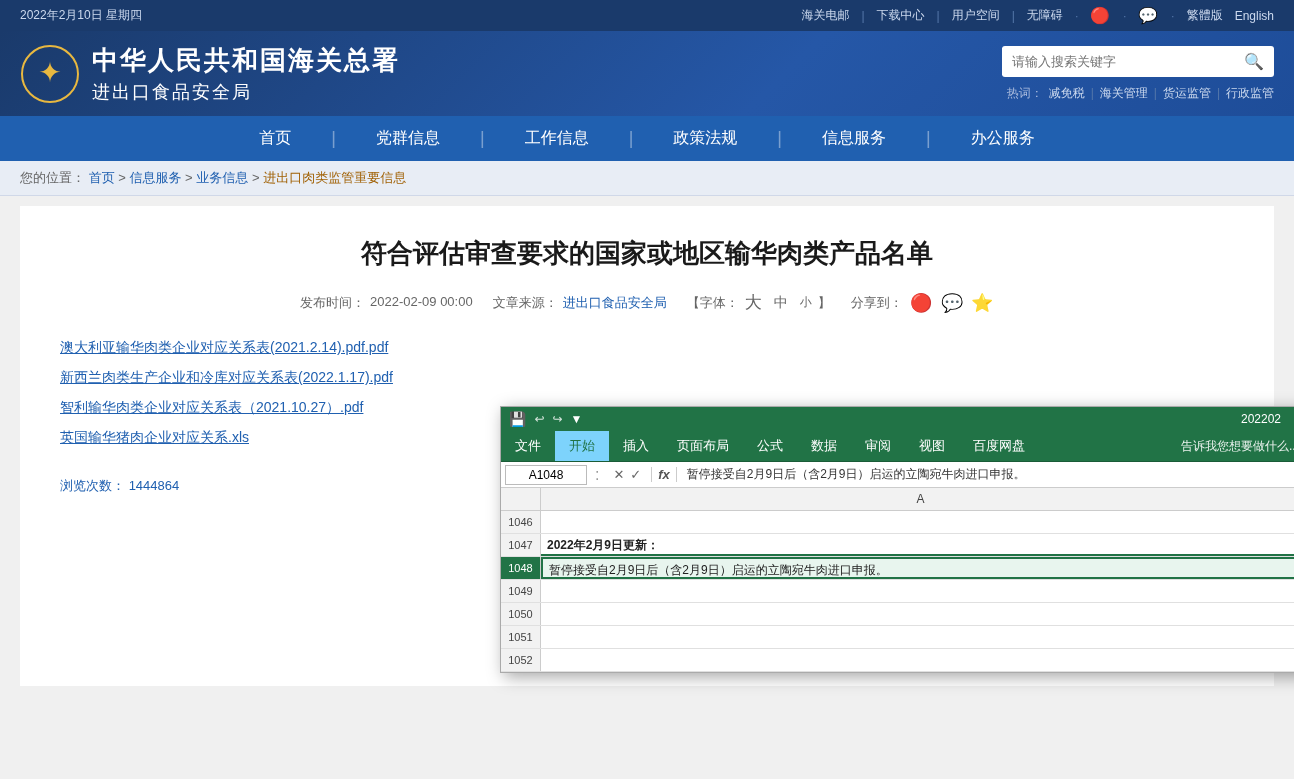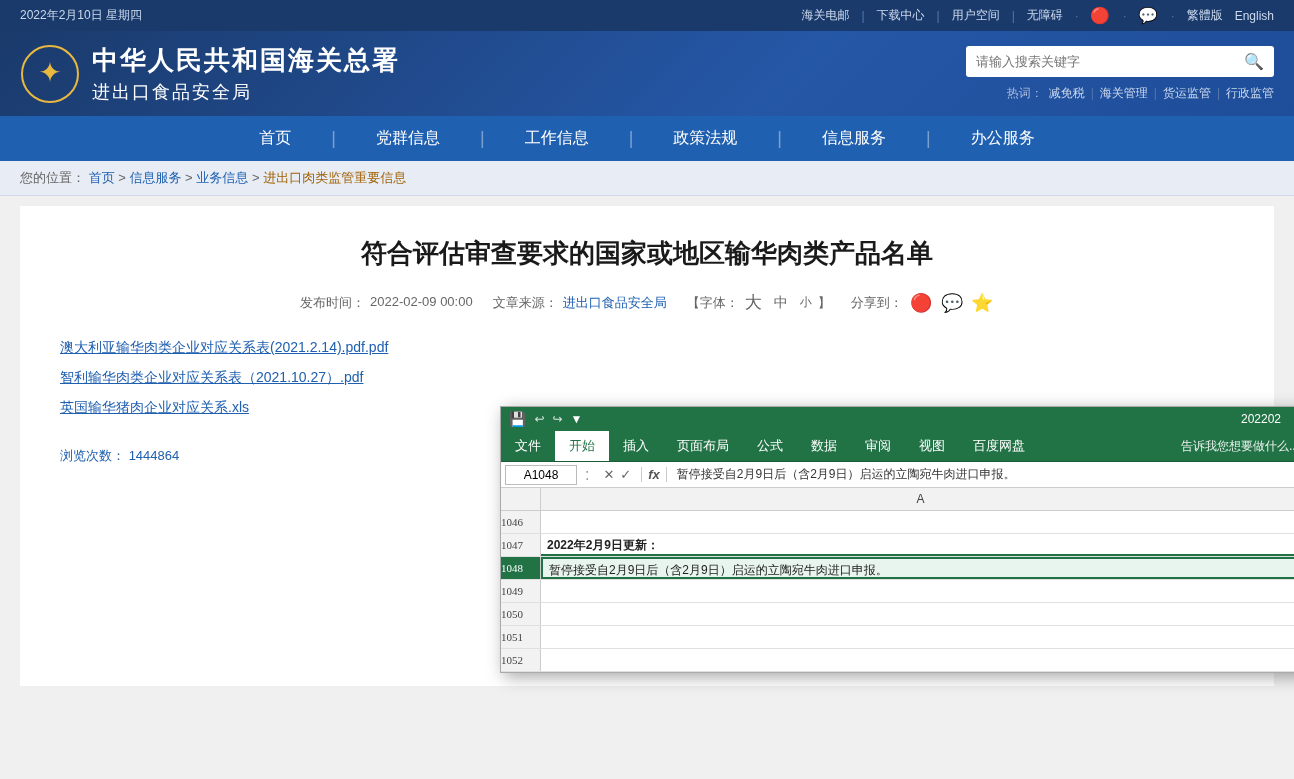--- a/index.html
+++ b/index.html
@@ -40,21 +40,21 @@
     .logo-text .title-main { font-size: 26px; font-weight: bold; letter-spacing: 2px; }
     .logo-text .title-sub { font-size: 18px; letter-spacing: 2px; margin-top: 2px; }
 
     .header-right { display: flex; flex-direction: column; align-items: flex-end; gap: 8px; }
     .search-box {
       display: flex;
       align-items: center;
       background: white;
       border-radius: 3px;
       overflow: hidden;
-      width: 308px;
+      width: 272px;
     }
     .search-box input {
       border: none;
       outline: none;
       padding: 6px 10px;
       font-size: 13px;
       color: #999;
       flex: 1;
       font-family: inherit;
     }
@@ -189,34 +189,34 @@
       display: flex;
       align-items: center;
       border-bottom: 1px solid #1a5c38;
     }
     .excel-tab {
       padding: 6px 14px;
       color: white;
       font-size: 13px;
       cursor: pointer;
     }
-    .excel-tab.active-tab { background: #ffffff; color: #217346; }
+    .excel-tab.active-tab { background: #7dd3fc; color: #217346; }
     .ribbon-tell { margin-left: auto; padding: 6px 10px; color: rgba(255,255,255,0.9); font-size: 12px; cursor: pointer; }
 
     
     .formula-bar {
       display: flex;
       align-items: center;
       border-bottom: 1px solid #ccc;
       background: white;
       padding: 2px 4px;
       gap: 4px;
     }
     .name-box {
-      width: 72px;
+      width: 82px;
       border: 1px solid #bbb;
       padding: 2px 6px;
       font-size: 12px;
       text-align: center;
       background: white;
     }
     .formula-sep { color: #999; font-size: 16px; padding: 0 4px; }
     .formula-icons { display: flex; gap: 6px; color: #666; font-size: 13px; padding: 0 6px; }
     .formula-fx { font-style: italic; font-weight: bold; color: #555; font-size: 13px; padding: 0 6px; border-left: 1px solid #ccc; border-right: 1px solid #ccc; }
     .formula-content { flex: 1; font-size: 12px; color: #333; padding: 2px 6px; }
@@ -250,25 +250,25 @@
     .spreadsheet-row {
       display: flex;
       border-bottom: 1px solid #e0e0e0;
       min-height: 22px;
     }
     .row-num {
       width: 40px;
       min-width: 40px;
       background: #f2f2f2;
       border-right: 1px solid #ccc;
+      text-align: center;
       font-size: 11px;
       color: #444;
       line-height: 22px;
       height: 22px;
-      font-family: Liberation Serif, serif;
     }
     .row-num.active-row { background: #217346; color: white; }
     .cell {
       min-width: 760px;
       height: 22px;
       border-right: 1px solid #e8e8e8;
       padding: 2px 6px;
       font-size: 12px;
       color: #222;
       line-height: 18px;
@@ -392,20 +392,23 @@
       <span class="share-icon">💬</span>
       <span class="share-icon">⭐</span>
     </div>
   </div>
 
   <div class="file-links">
     <div class="file-link-item">
       <a>澳大利亚输华肉类企业对应关系表(2021.2.14).pdf.pdf</a>
     </div>
     <div class="file-link-item">
+      <a>新西兰肉类生产企业和冷库对应关系表(2022.1.17).pdf</a>
+    </div>
+    <div class="file-link-item">
       <a>智利输华肉类企业对应关系表（2021.10.27）.pdf</a>
     </div>
     <div class="file-link-item">
       <a>英国输华猪肉企业对应关系.xls</a>
     </div>
   </div>
 
   <div class="view-count">
     <span>浏览次数：</span>
     <span>1444864</span>

